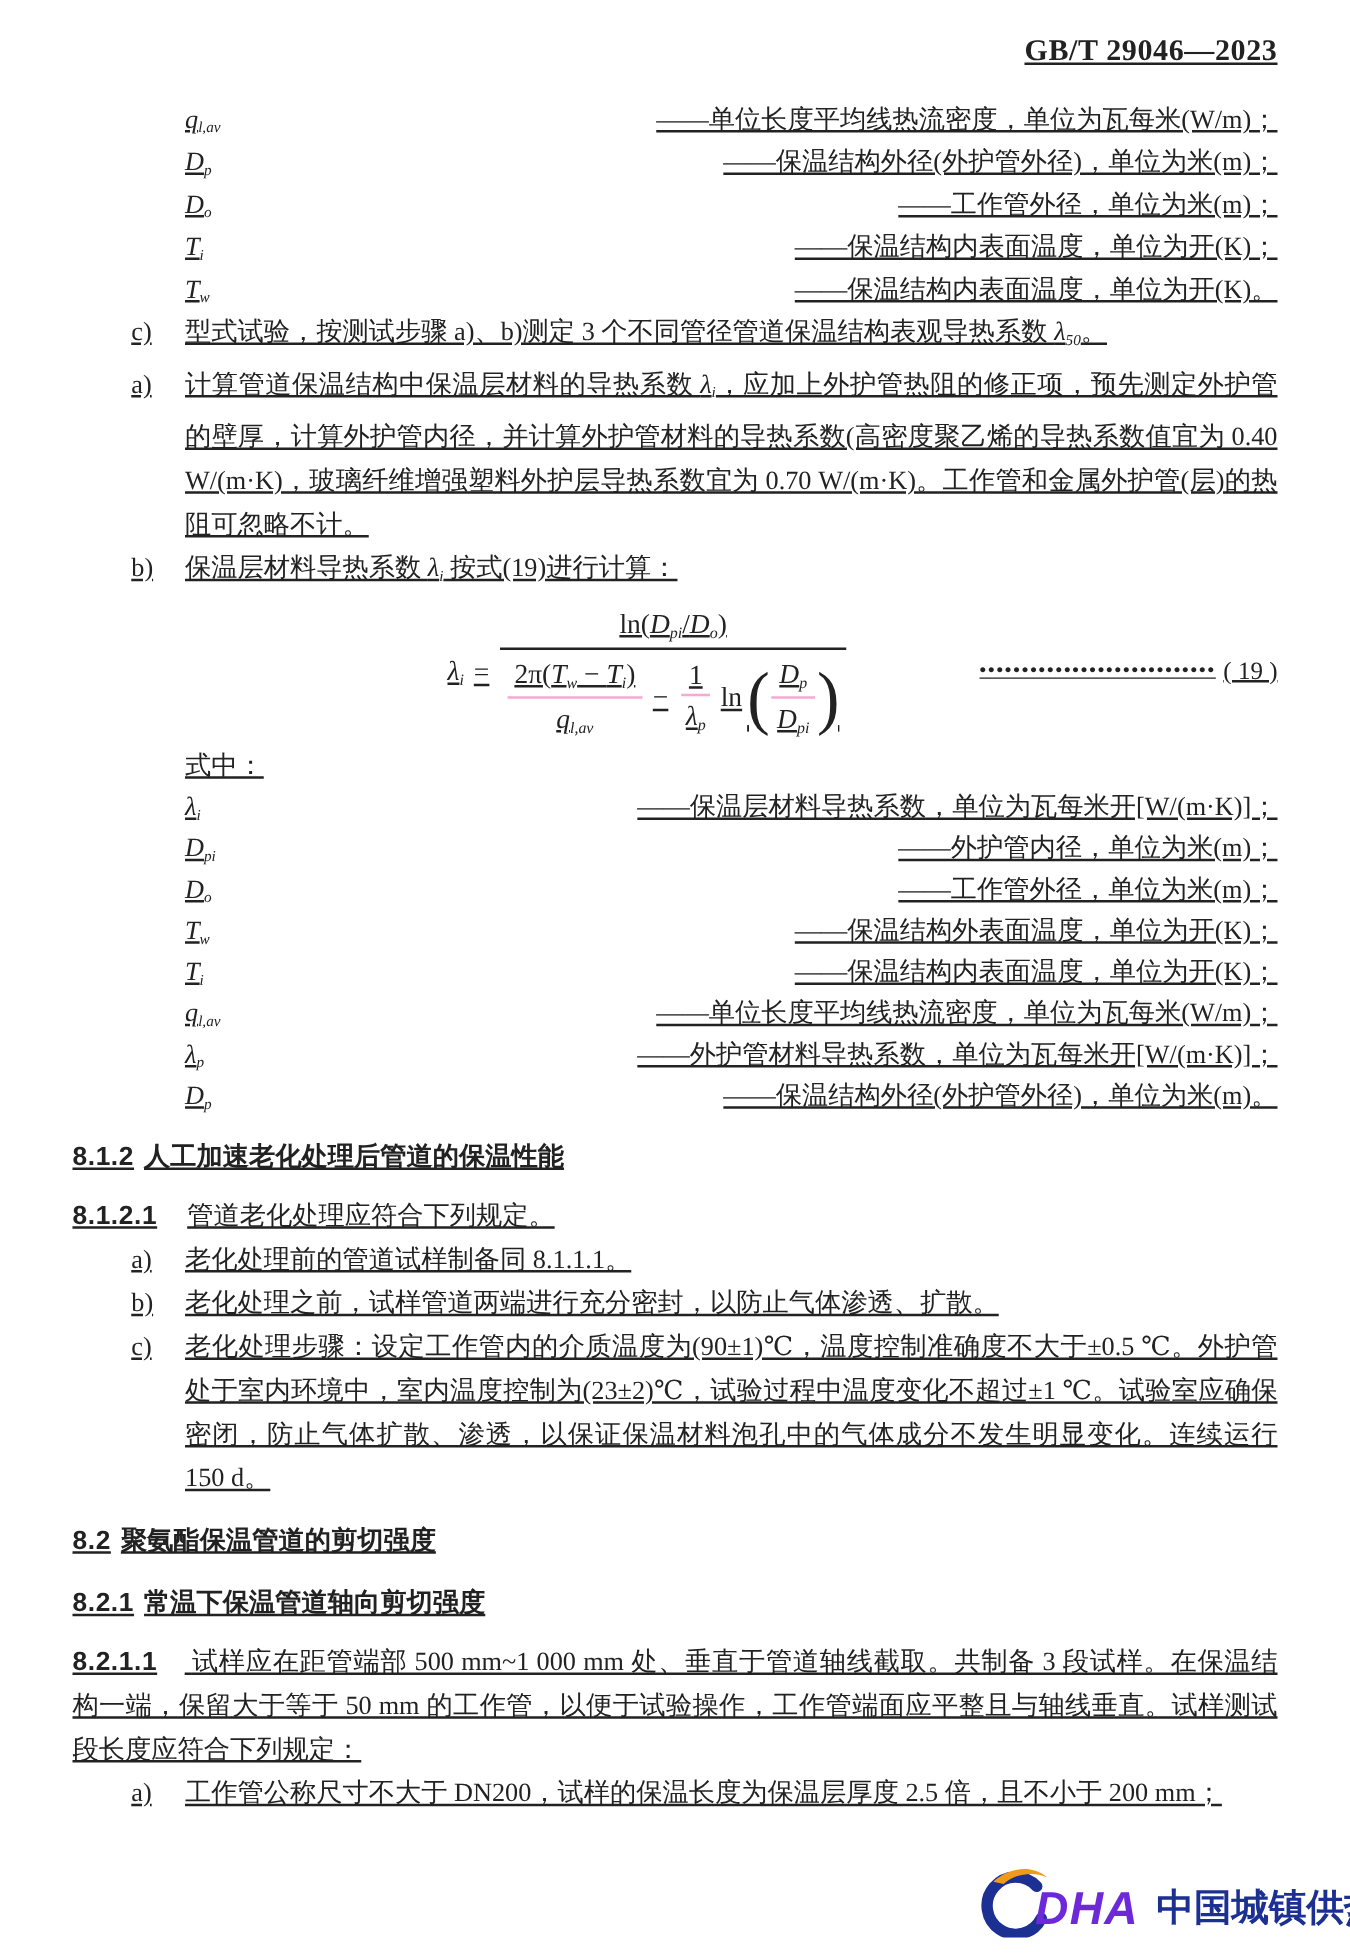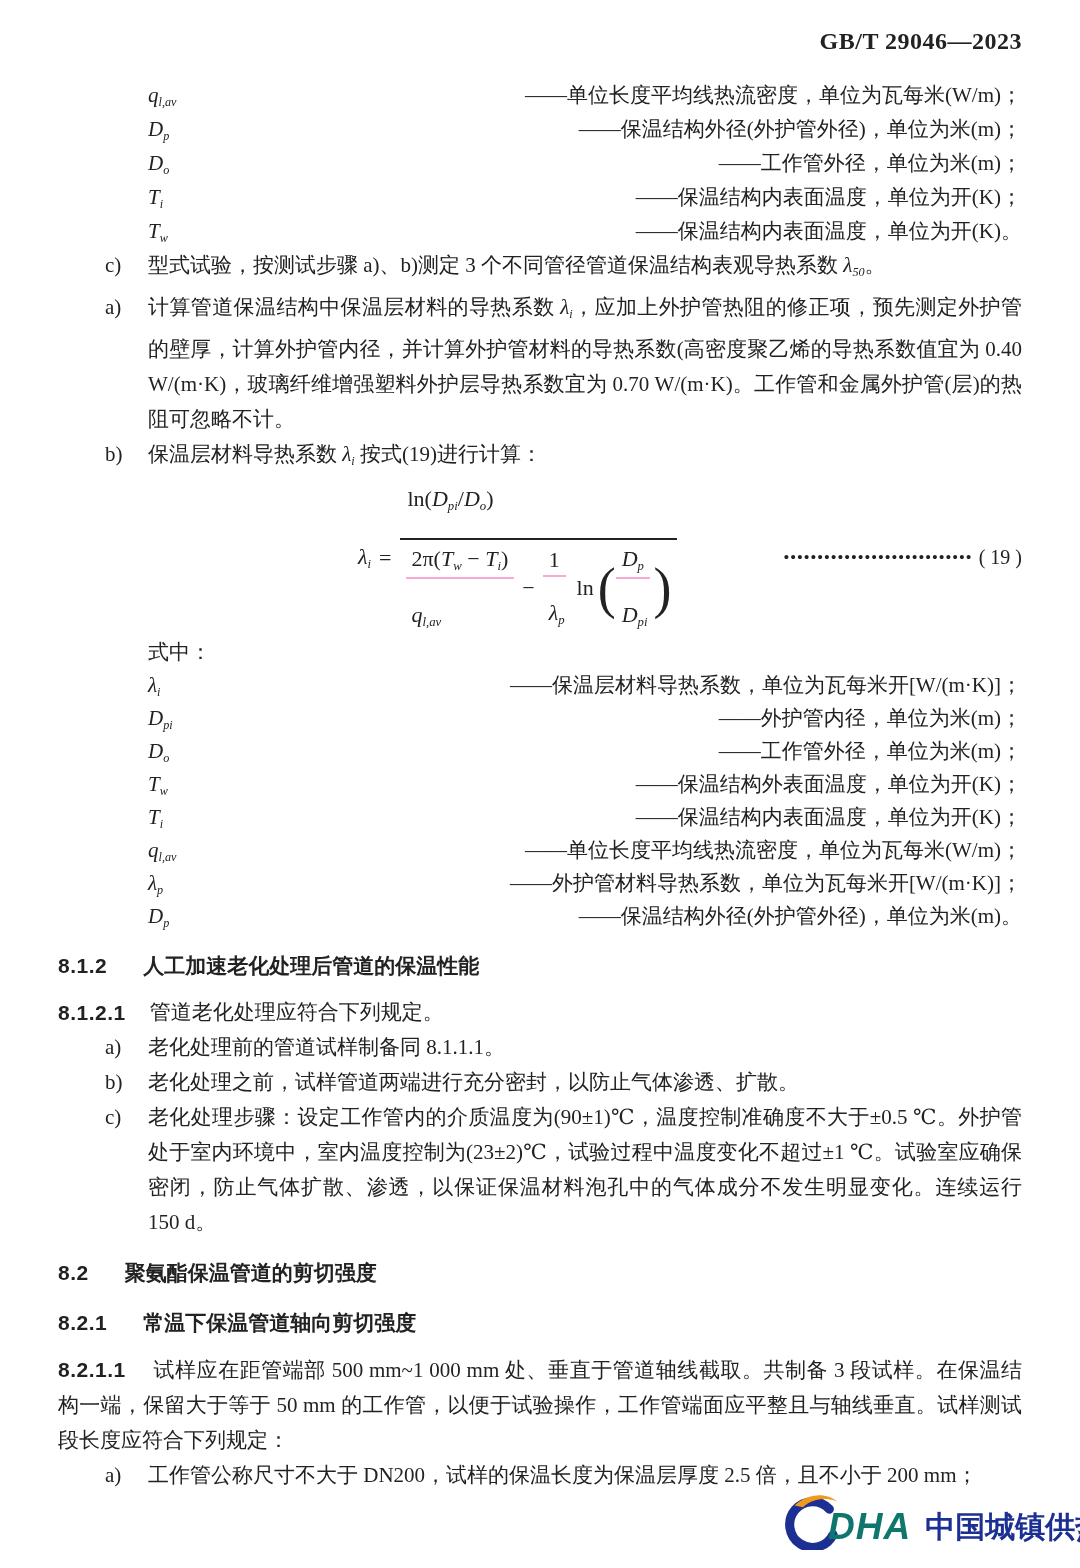--- a/index.html
+++ b/index.html
@@ -7,20 +7,21 @@
     position:relative;
     width:1080px;height:1568px;
     box-sizing:border-box;
     padding:26px 58px 0 58px;
     background:#ffffff;
     color:#222;
     font-family:"Liberation Serif","DejaVu Serif",serif;
     font-size:21px;
     line-height:35px;
     overflow:hidden;
+    text-decoration:underline;
   }
   .doc-header{
     text-align:right;
     font-weight:bold;
     font-size:24px;
     line-height:30px;
     font-family:"Liberation Serif","DejaVu Serif",serif;
     letter-spacing:0.5px;
   }
   .var{font-style:italic;}
@@ -35,46 +36,46 @@
   .li{display:flex;margin-left:47px;}
   .li-label{width:43px;flex:none;}
   .li-text{flex:1;text-align:justify;}
 
   .clause-line{display:flex;margin-top:2px;}
   .cnum{font-family:"Liberation Sans","DejaVu Sans",sans-serif;font-weight:bold;flex:none;margin-right:24px;letter-spacing:0.5px;}
   .clause-flow{margin:0;text-align:justify;}
   .clause-flow .cnum{display:inline;margin-right:22px;}
 
   .heading{display:flex;font-family:"Liberation Sans","DejaVu Sans",sans-serif;font-weight:bold;margin-top:16px;line-height:34px;}
-  .heading .hnum{margin-right:36px;letter-spacing:0.5px;}
+  .heading .hnum{margin-right:8px;letter-spacing:0.5px;}
 
   
   .formula-row{display:flex;align-items:center;margin:6px 0 4px 0;min-height:96px;}
   .formula{display:flex;align-items:center;margin-left:300px;font-size:22px;line-height:1.25;}
   .feq{margin:0 8px;}
-  .frac{display:inline-flex;flex-direction:column;align-items:flex-start;gap:20px;}
+  .frac{display:inline-flex;flex-direction:column;align-items:center;}
   .frac .fn{display:block;text-align:center;padding:0 8px 3px 8px;}
   .main>.fd{border-top:2px solid #222;display:flex;align-items:center;padding:5px 6px 0 6px;}
   .inner .fn{border-bottom:2px solid #f9a8d4;padding:0 6px 2px 6px;}
   .inner .fd2{padding:2px 6px 0 6px;}
   .minus{margin:0 8px;}
   .lnop{margin:0 4px 0 6px;}
   .bigp{font-size:54px;font-weight:200;line-height:0;transform:scaleY(1.05);font-family:"Liberation Serif",serif;}
   .dots{flex:1;overflow:hidden;white-space:nowrap;text-align:right;font-weight:bold;font-size:15px;letter-spacing:1.5px;margin:0 6px 0 16px;color:#222;}
   .eqno{font-size:20px;flex:none;}
 
   .where-label{margin-left:90px;height:34px;line-height:34px;}
   .sym-list-mid .sym-row{height:33px;line-height:33px;}
 
   
   .logo{position:absolute;left:780px;top:1492px;display:flex;align-items:center;z-index:5;}
   .logo-abbr{
     font-family:"Liberation Sans","DejaVu Sans",sans-serif;
     font-weight:bold;font-style:italic;
-    font-size:37px;color:#0f766e;letter-spacing:1px;
+    font-size:37px;color:#6d28d9;letter-spacing:1px;
     margin-left:-16px;line-height:1;
   }
   .logo-name{
     font-family:"Liberation Sans","DejaVu Sans",sans-serif;
     font-weight:bold;font-size:30px;color:#1c2f92;
     margin-left:14px;line-height:1;white-space:nowrap;
   }
 </style>
 </head>
 <body>

